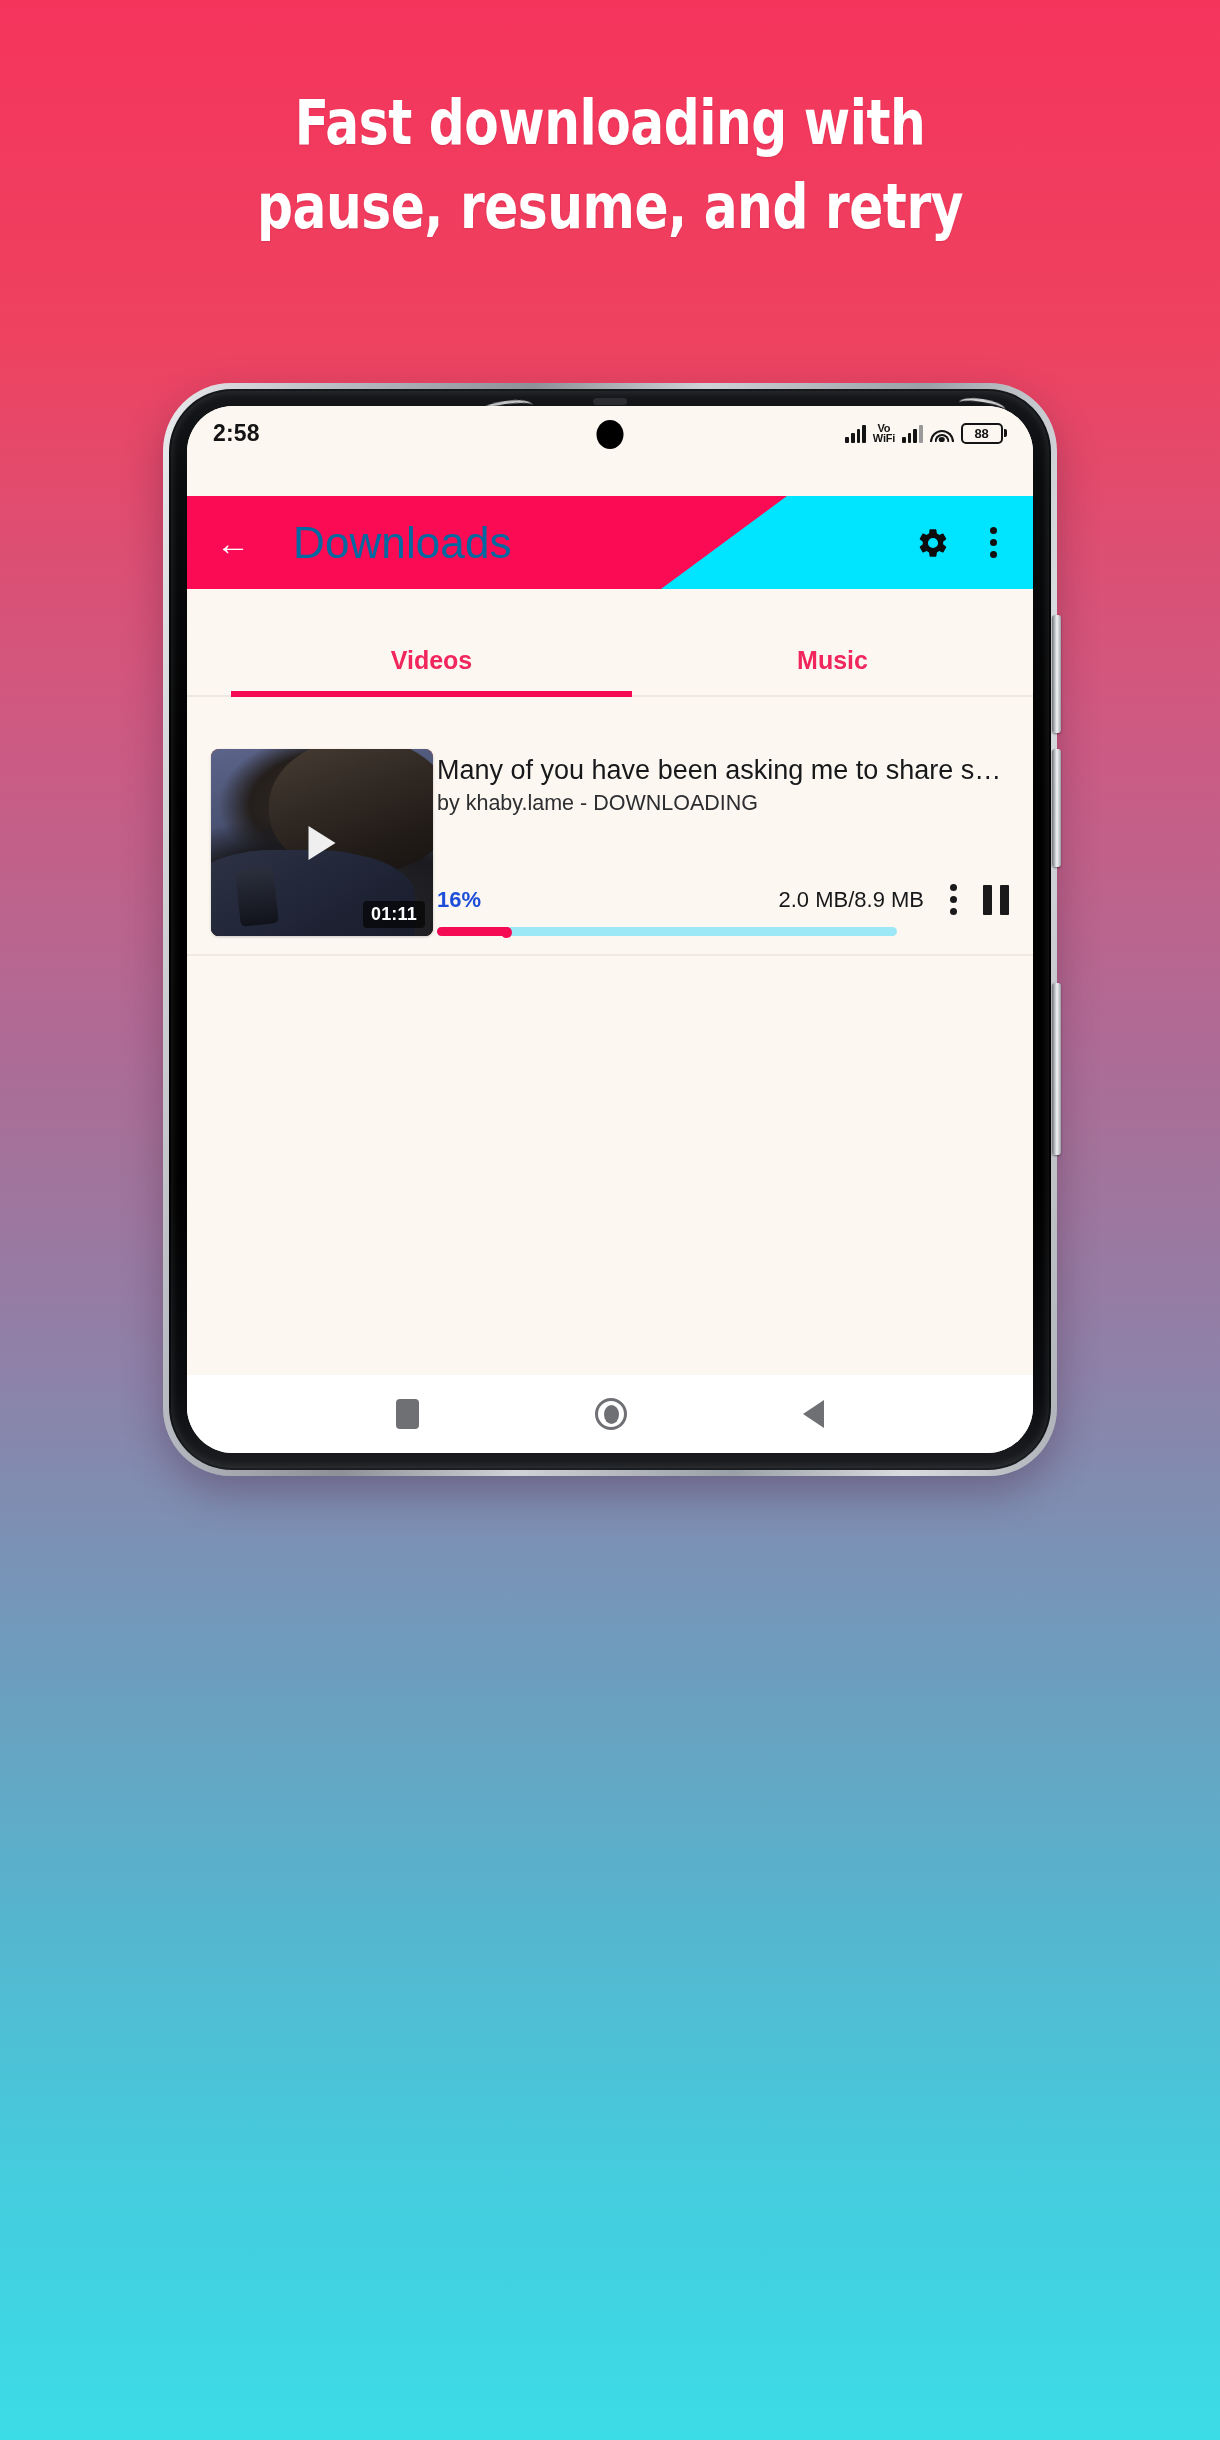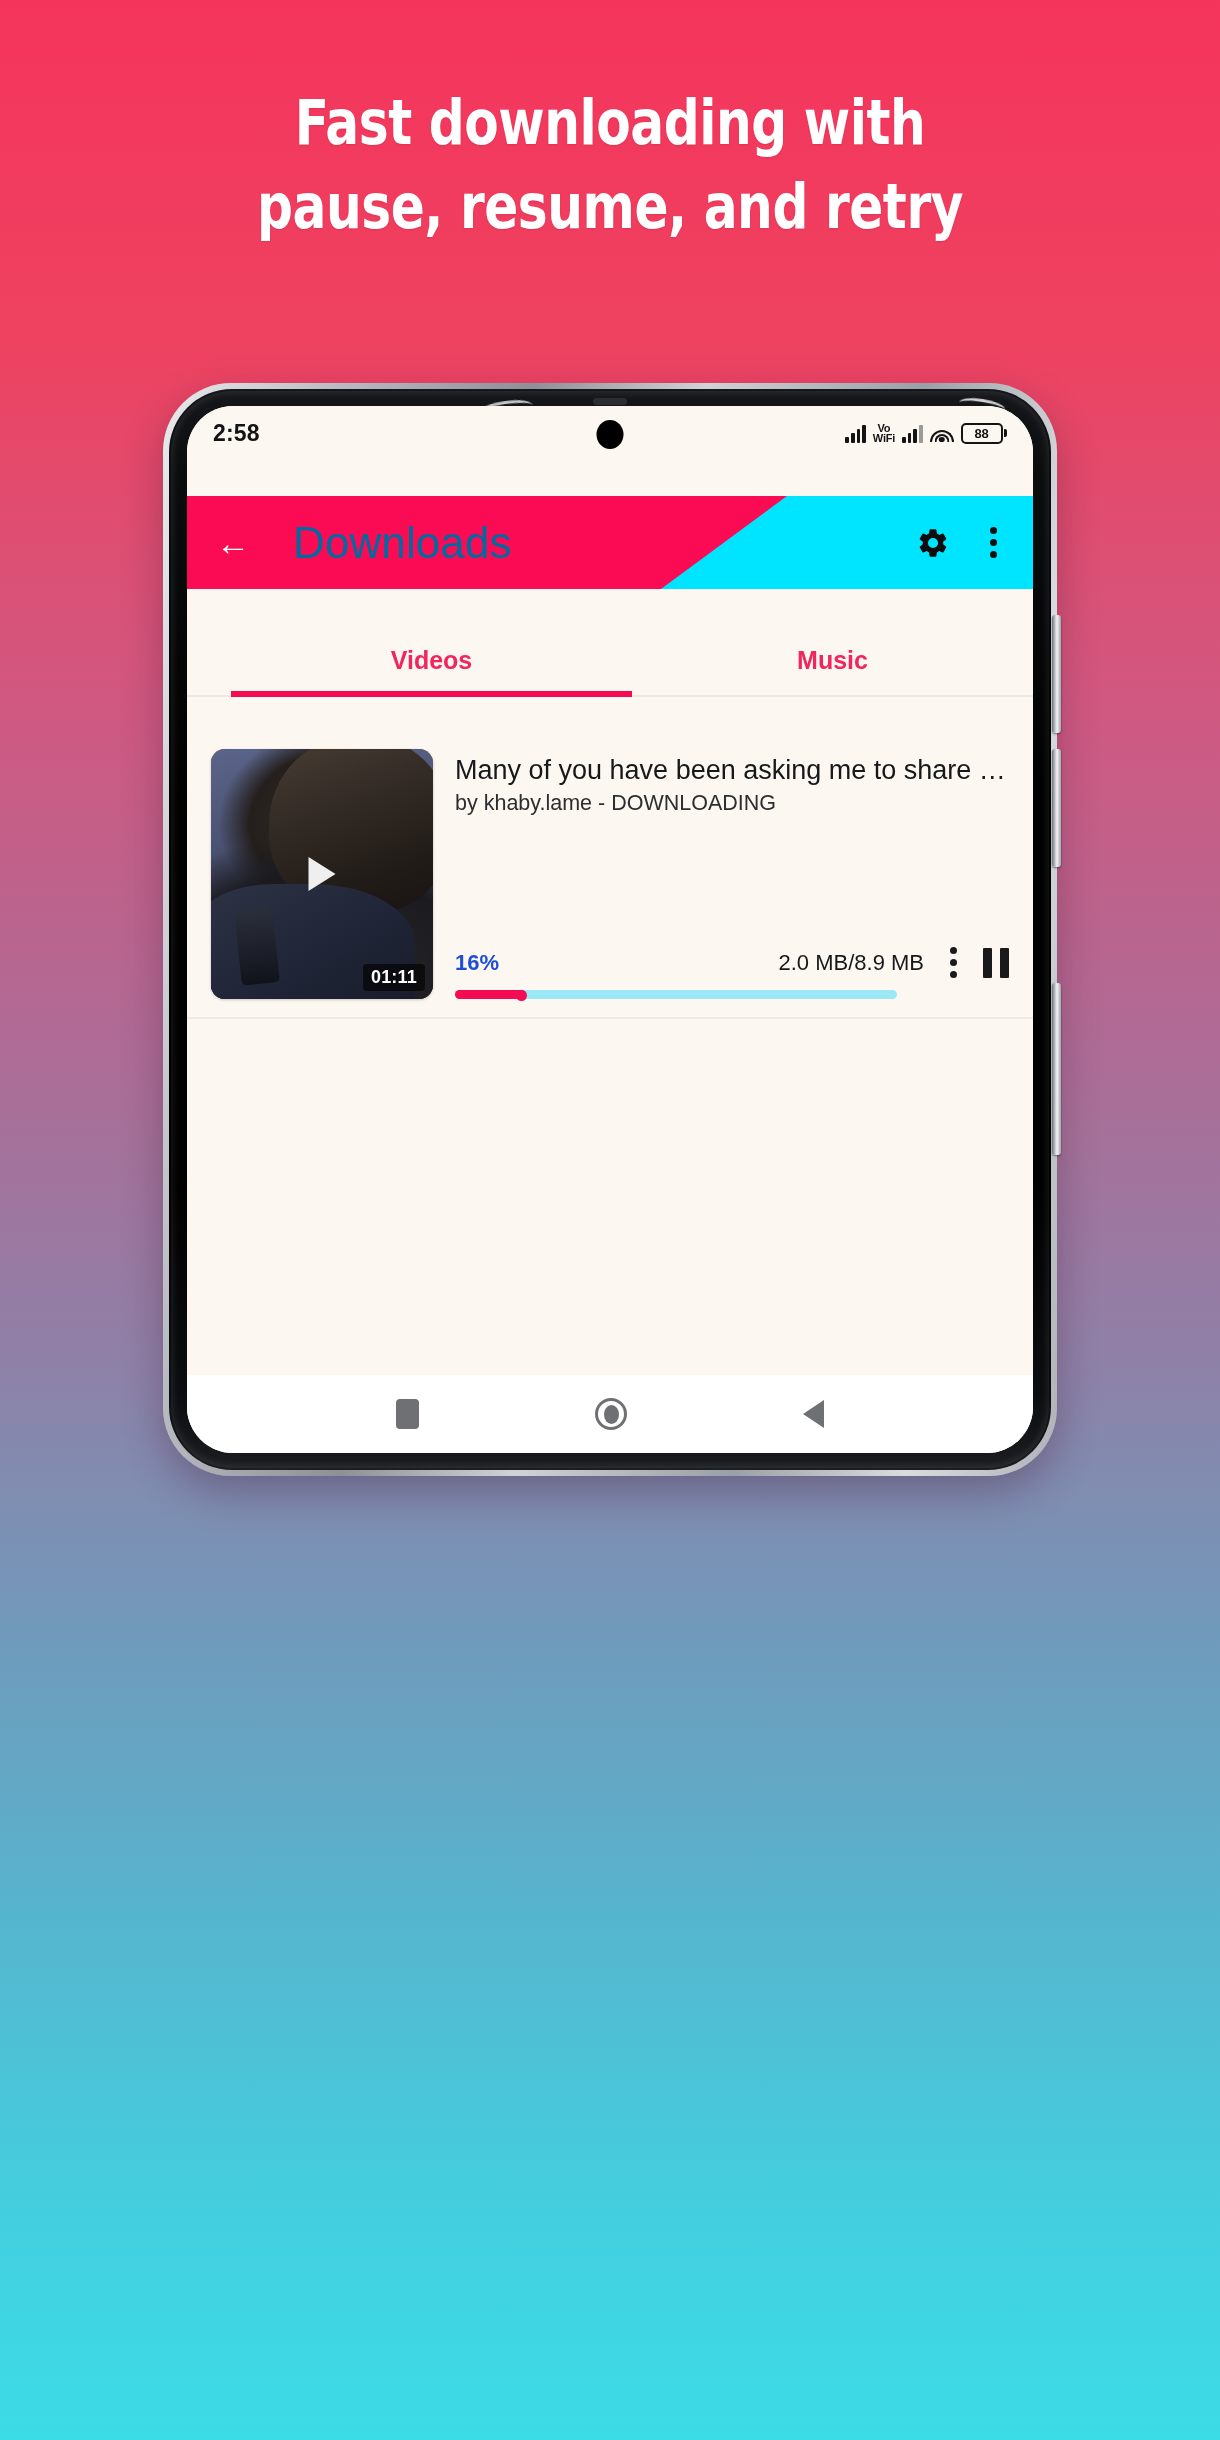--- a/index.html
+++ b/index.html
@@ -198,22 +198,22 @@
     height:6px; background:#F50B54;
   }
 
   
   .item{
     display:flex; padding:16px 24px 18px 24px;
     background:#FDF7F2;
     border-bottom:2px solid #F2E9E4;
   }
   .thumb{
-    position:relative; flex:0 0 222px; height:250px;
-    border-radius:14px; overflow:hidden;
+    position:relative; flex:0 0 222px; height:187px;
+    border-radius:8px; overflow:hidden;
     background:#c2410c;
     box-shadow:0 1px 3px rgba(0,0,0,0.2);
   }
   .thumb .bg{
     position:absolute; inset:0;
     background:
       radial-gradient(ellipse 120% 70% at 52% 88%, #2a2a2c 0%, #1b1b1f 55%, rgba(27,27,31,0) 78%),
       radial-gradient(ellipse 62% 46% at 56% 30%, #3b332c 0%, #241f1c 62%, rgba(36,31,28,0) 85%),
       linear-gradient(170deg,#5b6489 0%,#4d5576 30%,#3b4260 56%,#262b41 100%);
   }
@@ -242,21 +242,21 @@
     border-top:17px solid transparent;
     border-bottom:17px solid transparent;
   }
   .thumb .dur{
     position:absolute; right:8px; bottom:8px;
     background:rgba(0,0,0,0.62);
     color:#fff; font-size:18px; font-weight:600;
     padding:3px 8px; border-radius:4px; letter-spacing:0.2px;
   }
 
-  .meta{ flex:1; min-width:0; padding-left:22px; display:flex; flex-direction:column;justify-content:space-between; }
+  .meta{ flex:1; min-width:0; padding-left:4px; display:flex; flex-direction:column;justify-content:space-between; }
   .dl-title{
     color:#17181A; font-size:27px; font-weight:400; line-height:1.18;
     white-space:nowrap; overflow:hidden; text-overflow:ellipsis;
     padding-top:6px;
   }
   .dl-sub{
     color:#2D2E30; font-size:21.5px; font-weight:500; margin-top:4px;
     white-space:nowrap; overflow:hidden; text-overflow:ellipsis;
   }
   .prog-wrap{ margin-top:auto; }

